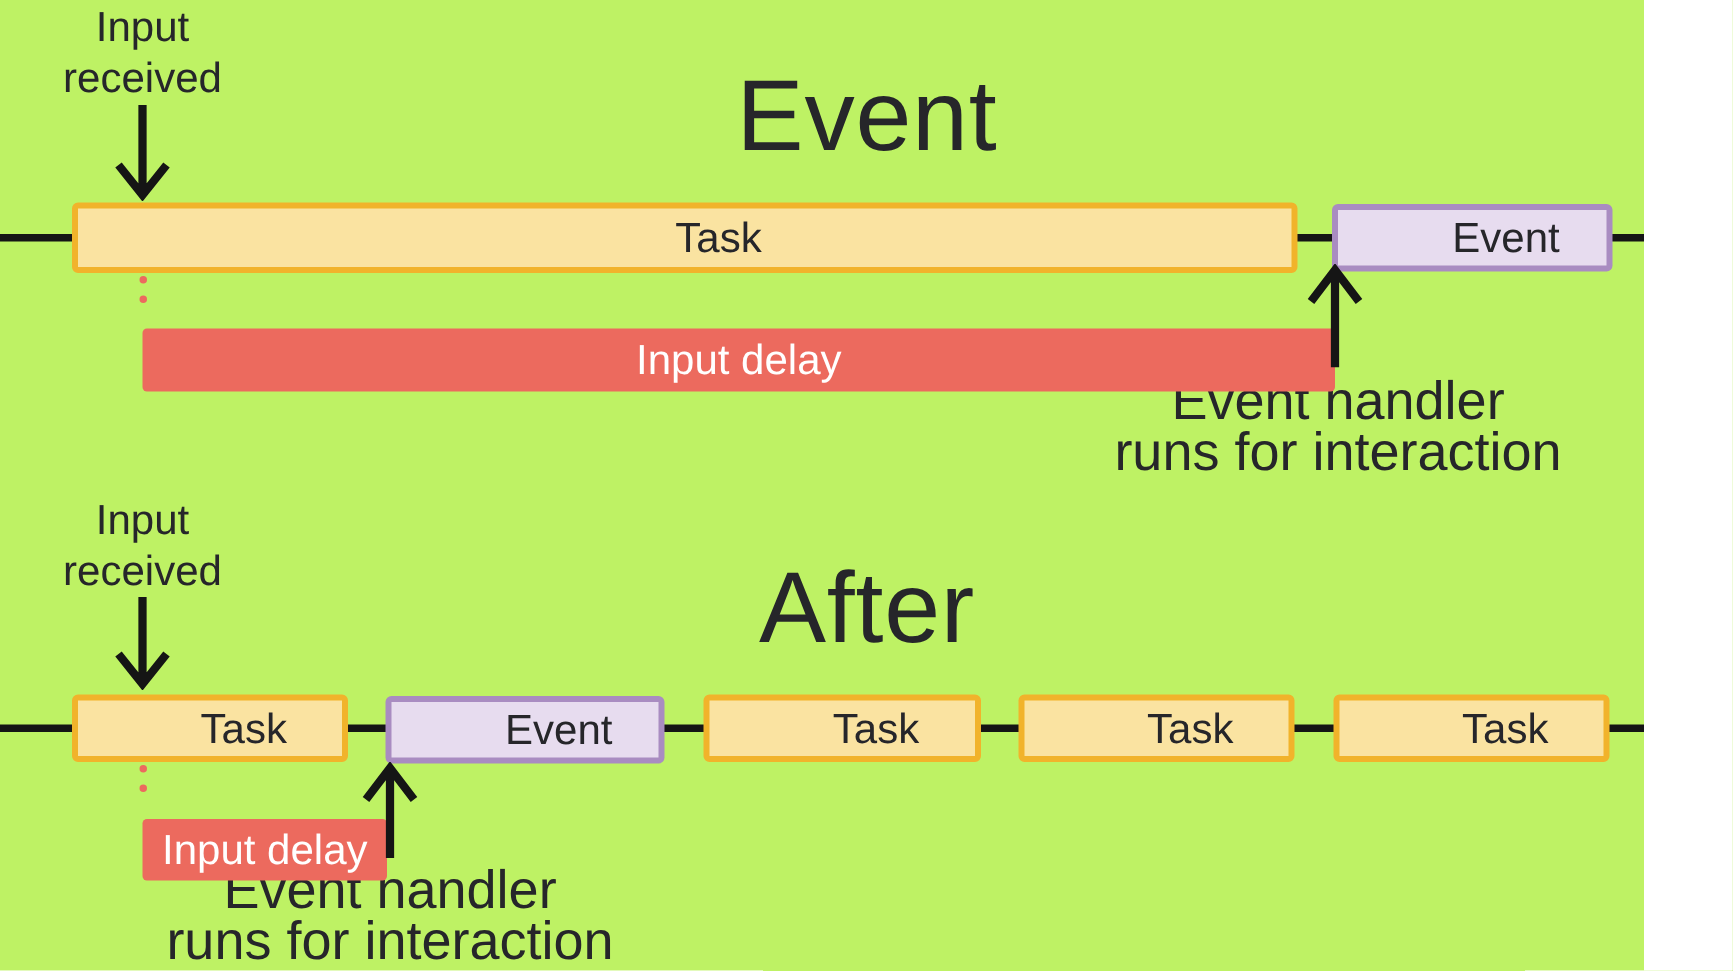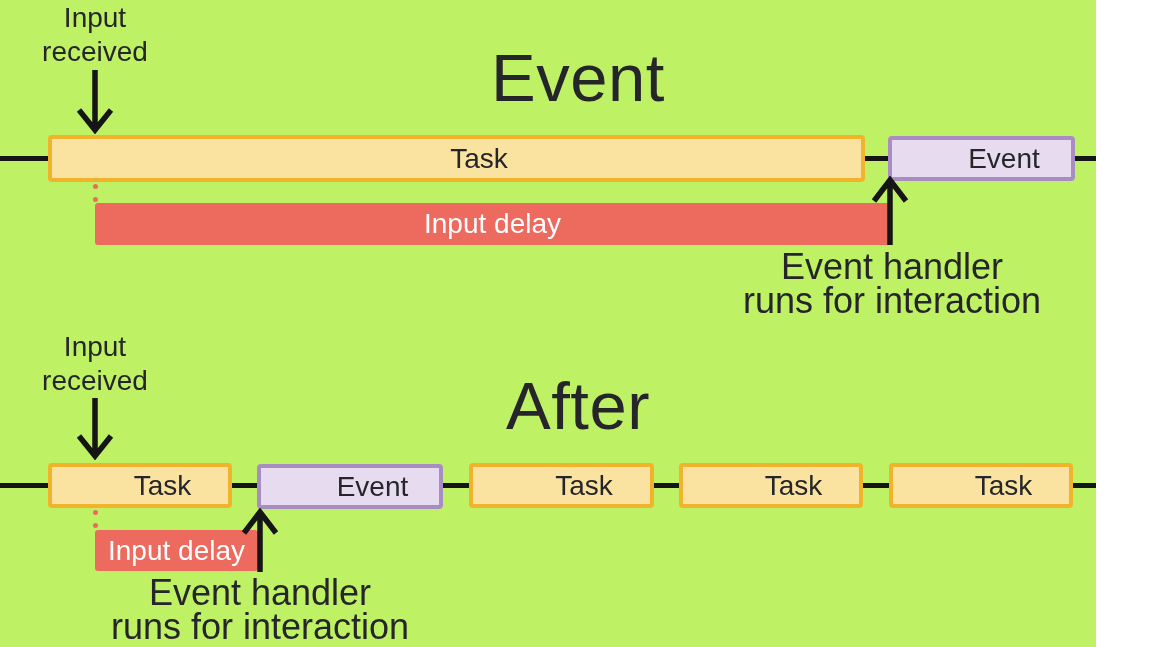--- a/index.html
+++ b/index.html
@@ -51,20 +51,21 @@
     background:var(--event-fill,#e7dcef);
     border:4px solid var(--event-border,#a98cc1);
   }
   .delay-bar{
     background:var(--delay-fill,#ec6a5e);
     display:flex;align-items:center;justify-content:center;
     color:var(--delay-text,#ffffff);
     font-size:28px;
     border-radius:3px;
     z-index:2;
+    margin-top:16px;
   }
   .dotted-line{
     width:0;
     border-left:5px dotted var(--delay-fill,#ec6a5e);
     z-index:1;
   }
   svg.arrow{display:block;z-index:3;}
   svg.arrow path{
     fill:none;
     stroke:var(--line,#151515);

